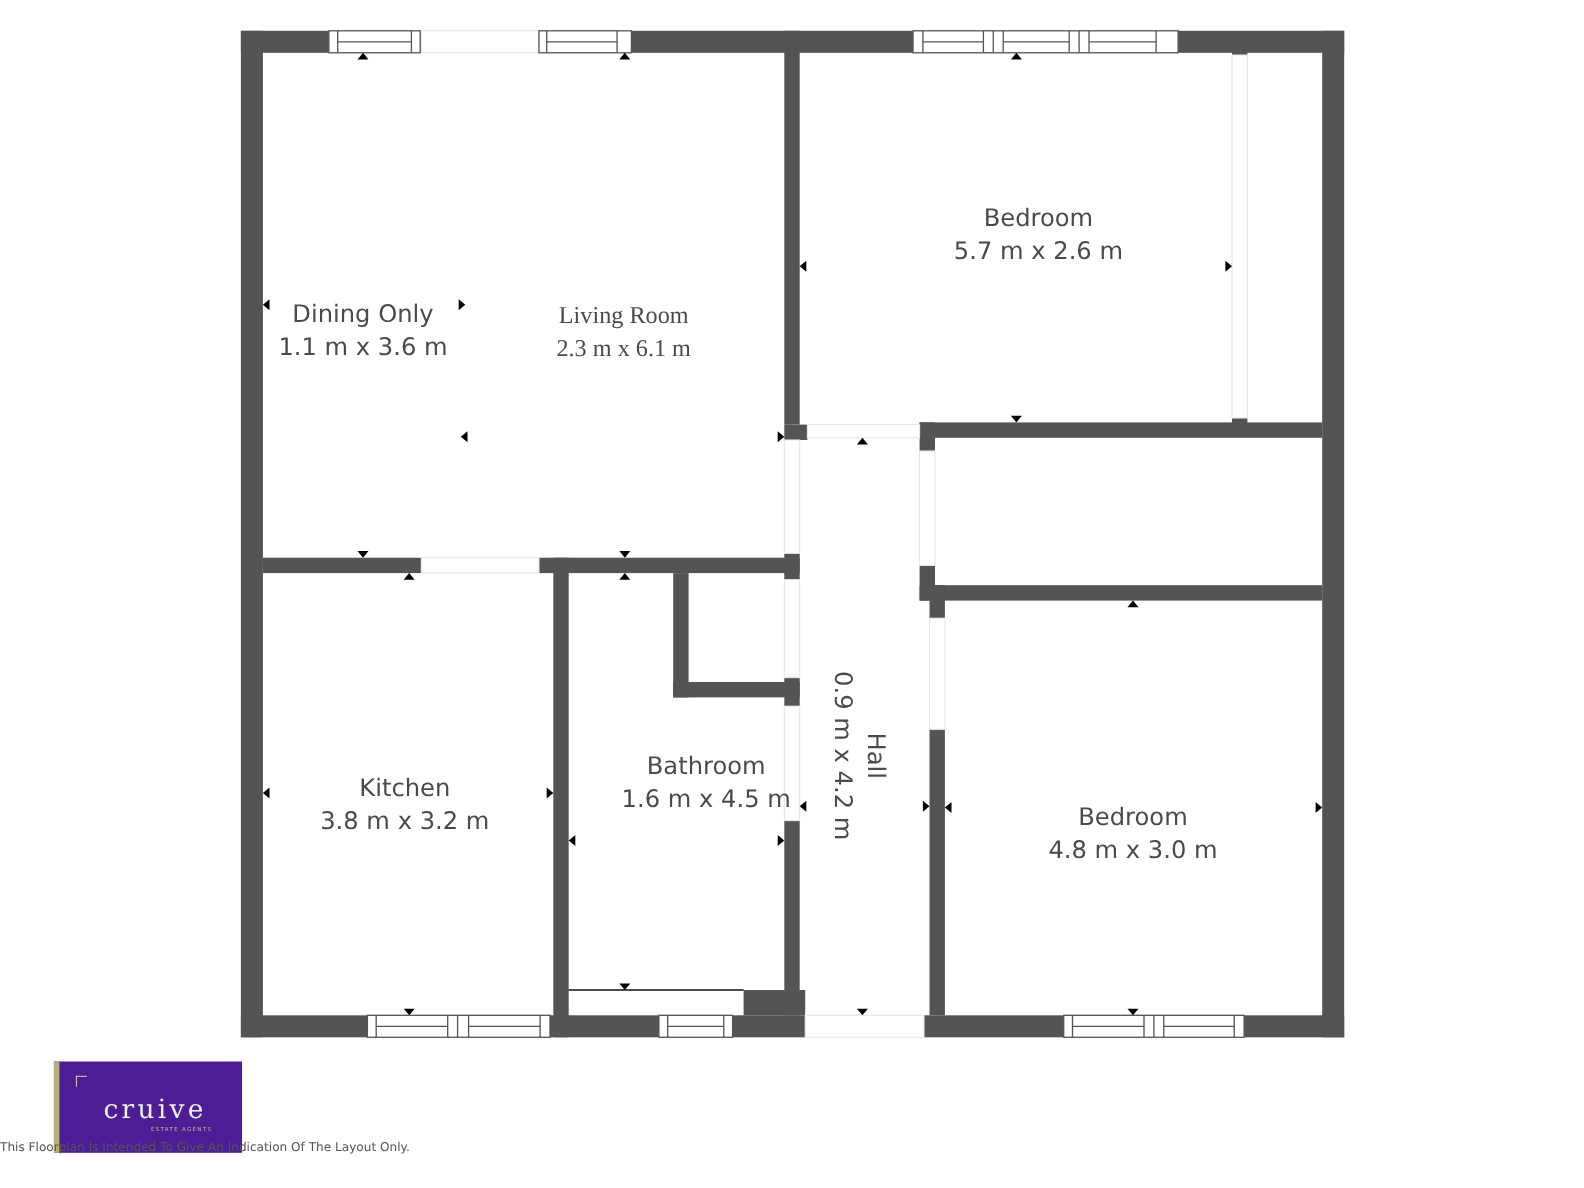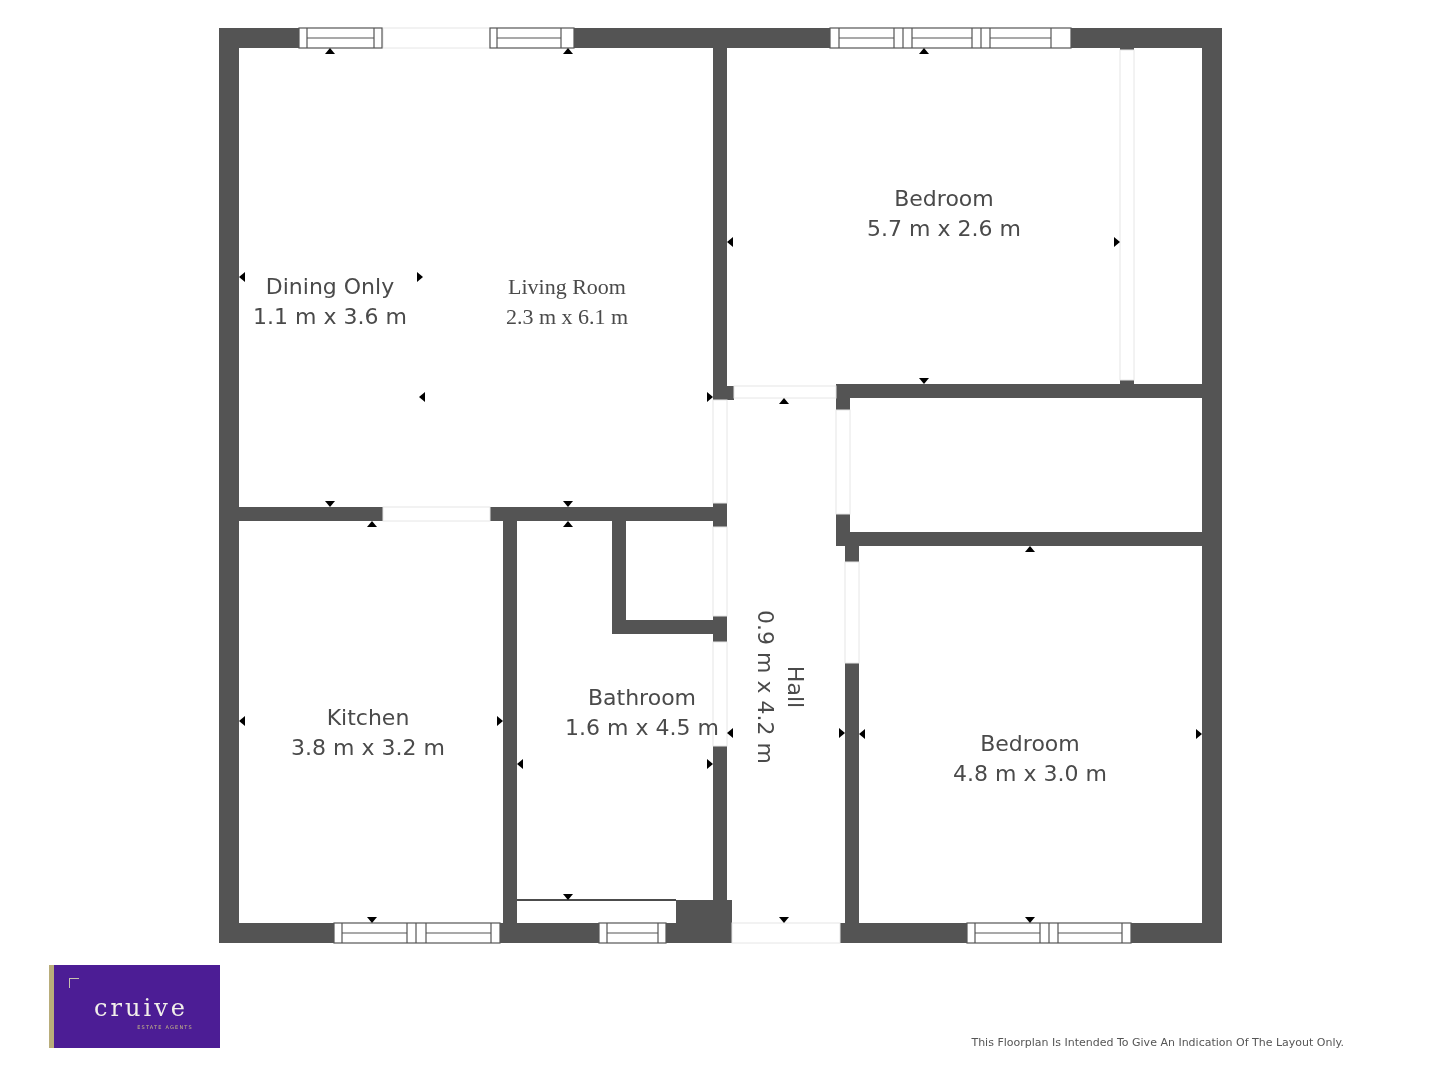--- a/index.html
+++ b/index.html
@@ -11,21 +11,21 @@
   .opening { fill: #ffffff; stroke: #e6e6e6; stroke-width: 1; }
   .marker { fill: #000000; }
   .room-label { position: absolute; text-align: center; color: #4a4a4a; font-size: 22px; line-height: 30px; font-family: "DejaVu Sans", sans-serif; white-space: nowrap; transform: translateX(-50%); }
   .room-label span { display: block; }
   .room-label.rot { transform: translate(-50%, -50%) rotate(90deg); }
   .logo { position: absolute; left: 33px; top: 965px; width: 171px; height: 83px; background: #4c1d95; margin-left: 16px; }
   .logo .stripe { position: absolute; left: 0; top: 0; width: 5px; height: 83px; background: #b9ad7a; }
   .logo .corner { position: absolute; left: 20px; top: 13px; width: 9px; height: 9px; border-left: 1px solid #c7c2ad; border-top: 1px solid #c7c2ad; }
   .logo .brand { position: absolute; left: 40px; top: 28px; width: 104px; text-align: center; color: #f2f0ea; font-family: "DejaVu Serif", "Liberation Serif", serif; font-size: 24px; letter-spacing: 3px; line-height: 30px; }
   .logo .tag { position: absolute; left: 74px; top: 59px; width: 70px; text-align: right; color: #c9bd85; font-family: "DejaVu Sans", sans-serif; font-size: 5px; letter-spacing: 1.2px; }
-  .disclaimer { position: absolute; left: 0; width: 1312px; top: 1036px; text-align: right; font-size: 11px; color: #555555; font-family: "DejaVu Sans", sans-serif; padding-left: 32px; }
+  .disclaimer { position: absolute; left: 0; width: 1312px; top: 1036px; text-align: left; font-size: 11px; color: #555555; font-family: "DejaVu Sans", sans-serif; }
 </style>
 </head>
 <body>
 
 <svg id="plan" viewBox="0 0 1440 1080" xmlns="http://www.w3.org/2000/svg">
 
   <g>
 
     <rect class="wall" x="219" y="28" width="80" height="20"></rect>
     <rect class="wall" x="574" y="28" width="256" height="20"></rect>

